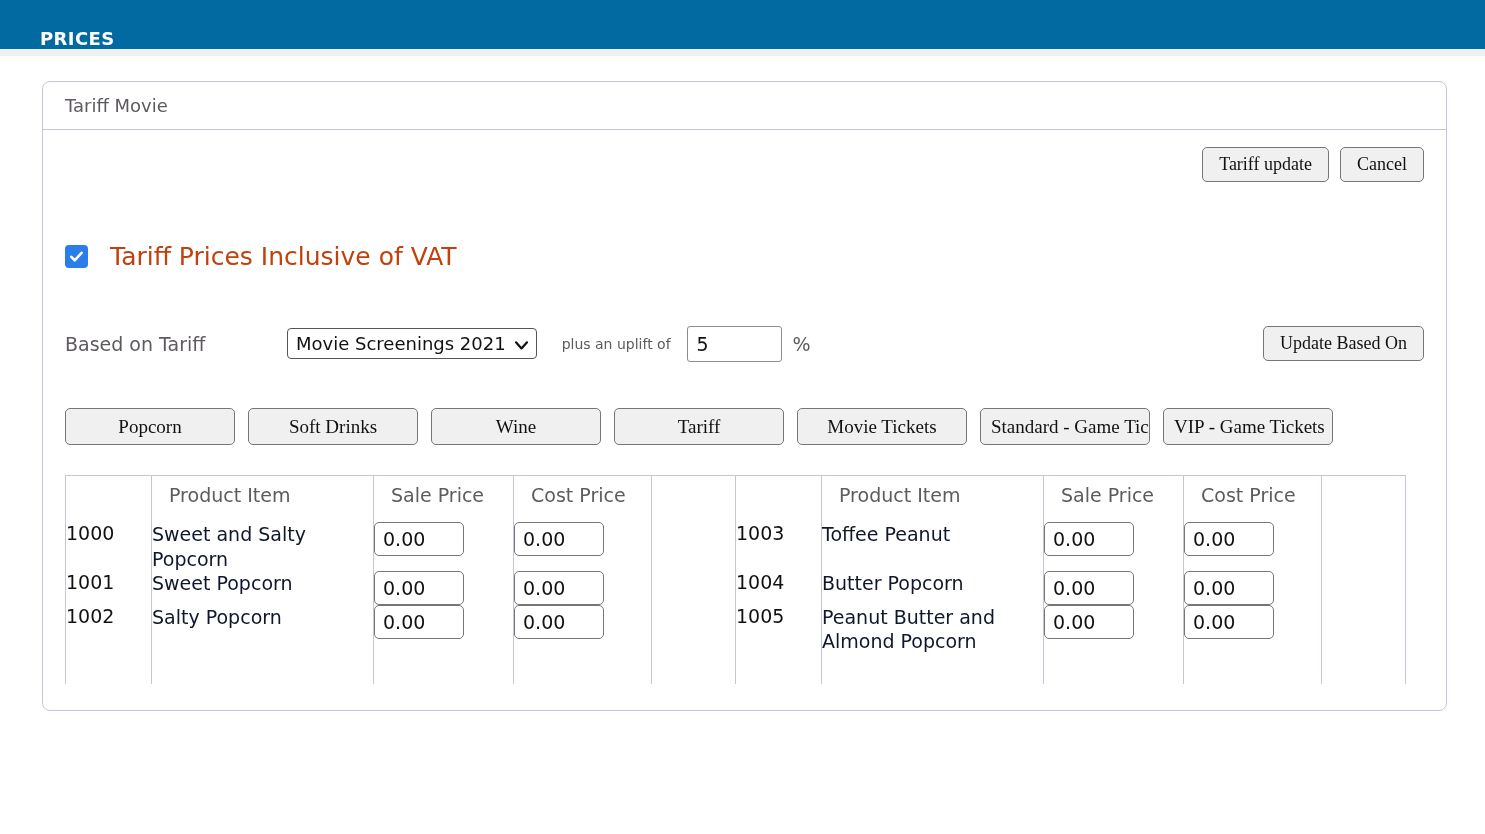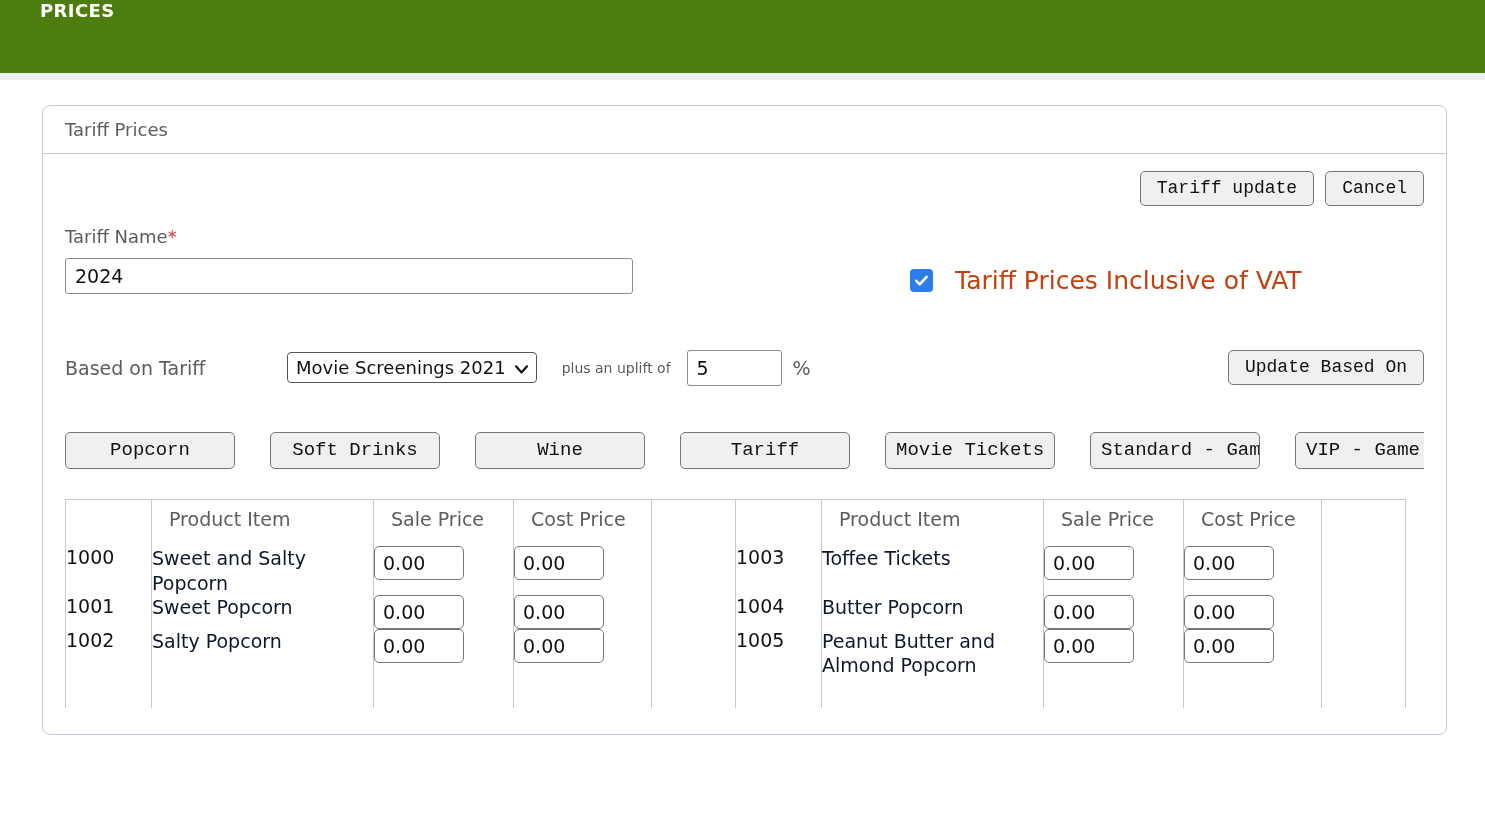--- a/index.html
+++ b/index.html
@@ -11,24 +11,24 @@
     height: 834px;
     background: #ffffff;
     font-family: "DejaVu Sans", "Liberation Sans", sans-serif;
     font-size: 17px;
     color: #222222;
     overflow: hidden;
   }
 
   
   .appbar {
-    height: 73px;
-    background: #4d7c0f;
-    display: flex;
-    align-items: flex-start;
+    height: 49px;
+    background: #0369a1;
+    display: flex;
+    align-items: flex-end;
     padding-left: 40px;
     box-sizing: border-box;
   }
   .appbar-title {
     color: #ffffff;
     font-weight: bold;
     font-size: 18px;
     letter-spacing: 0.4px;
   }
   .appbar-underline {
@@ -52,21 +52,21 @@
     padding: 13px 0 13px 22px;
     color: #5e5a5f;
     font-size: 18px;
   }
   .panel-body {
     padding: 17px 22px 26px 22px;
   }
 
   
   .btn {
-    font-family: Liberation Mono, monospace;
+    font-family: Liberation Serif, serif;
     font-size: 18px;
     color: #111111;
     background: #f0f0f0;
     border: 1px solid #767676;
     border-radius: 5px;
     padding: 5px 16px;
     line-height: 1.25;
     cursor: pointer;
     white-space: nowrap;
   }
@@ -158,21 +158,21 @@
   .pct {
     color: #5e5a5f;
     font-size: 19px;
     margin-left: 11px;
   }
   .spacer { flex: 1; }
 
   
   .cat-row {
     display: flex;
-    gap: 35px;
+    gap: 13px;
     margin-top: 46px;
     overflow: hidden;
   }
   .cat-btn {
     flex: none;
     min-width: 170px;
     max-width: 170px;
     text-align: center;
     overflow: hidden;
     text-overflow: clip;
@@ -244,37 +244,31 @@
 
 <div class="appbar">
   <span class="appbar-title">PRICES</span>
 </div>
 <div class="appbar-underline"></div>
 
 <div class="page">
   <div class="panel">
 
     <div class="panel-head">
-      <span>Tariff Prices</span>
+      <span>Tariff Movie</span>
     </div>
 
     <div class="panel-body">
 
       <div class="toolbar">
         <button class="btn">Tariff update</button>
         <button class="btn">Cancel</button>
       </div>
 
       <div class="row-name">
-        <div class="name-col">
-          <div class="field-label">
-            <span>Tariff Name</span><span class="req">*</span>
-          </div>
-          <input id="tariff-name-input" class="text-input" type="text" value="2024" style="">
-        </div>
         <div class="vat-col">
           <span class="checkbox">
             <svg width="17" height="17" viewBox="0 0 17 17" aria-hidden="true">
               <path d="M3.3 8.8 L6.7 12.3 L13.6 4.8" fill="none" stroke="#ffffff" stroke-width="2.6" stroke-linecap="round" stroke-linejoin="round"></path>
             </svg>
           </span>
           <span class="vat-label">Tariff Prices Inclusive of VAT</span>
         </div>
       </div>
 
@@ -337,21 +331,21 @@
             <td class="cell-id">1000</td>
             <td class="cell-item">Sweet and Salty Popcorn</td>
             <td class="cell-price">
               <input class="price-input" type="text" value="0.00" style="">
             </td>
             <td class="cell-price">
               <input class="price-input" type="text" value="0.00" style="">
             </td>
             <td></td>
             <td class="cell-id">1003</td>
-            <td class="cell-item">Toffee Tickets</td>
+            <td class="cell-item">Toffee Peanut</td>
             <td class="cell-price">
               <input class="price-input" type="text" value="0.00" style="">
             </td>
             <td class="cell-price">
               <input class="price-input" type="text" value="0.00" style="">
             </td>
             <td></td>
           </tr>
           <tr>
             <td class="cell-id">1001</td>

